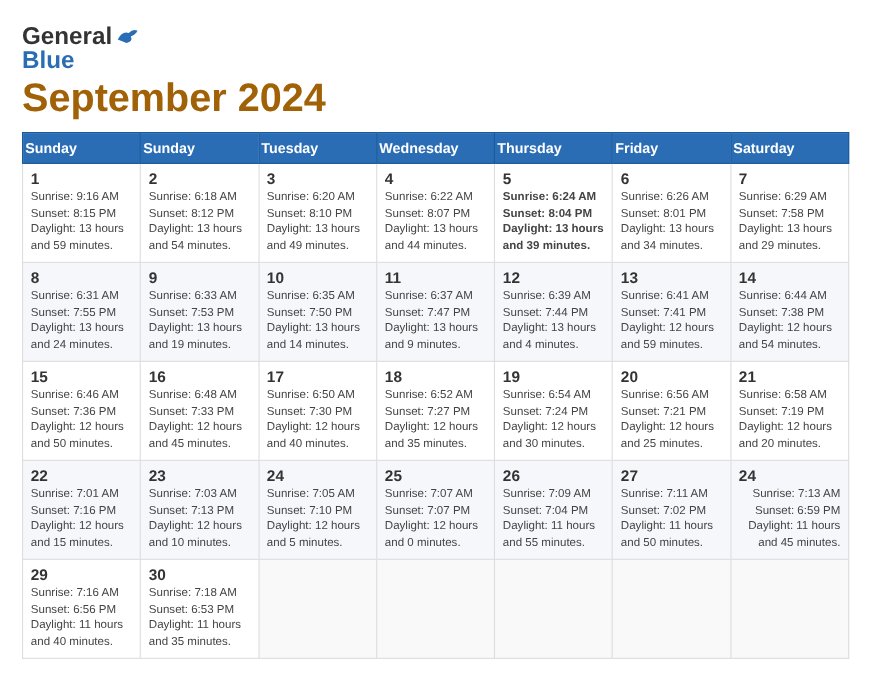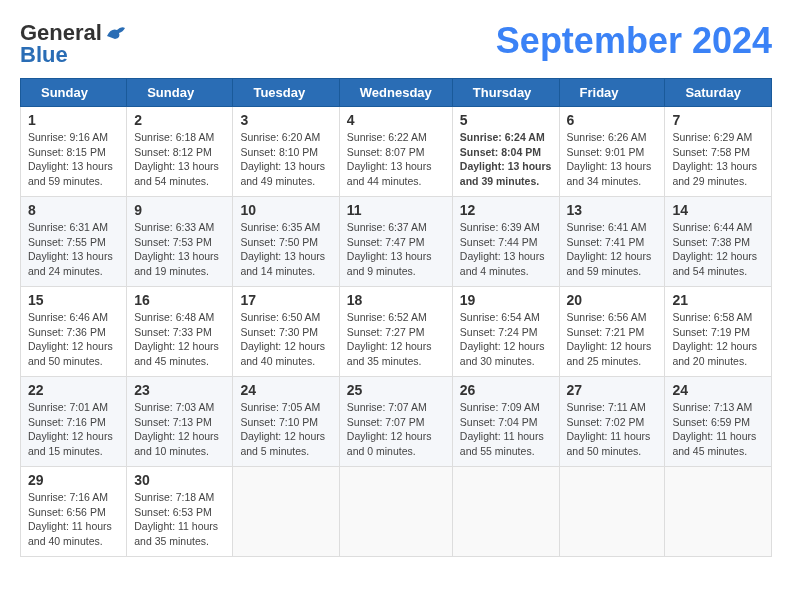--- a/index.html
+++ b/index.html
@@ -8,20 +8,21 @@
       background: #fff;
       width: 792px;
       min-height: 612px;
       padding: 20px;
     }
     .header {
       display: flex;
       justify-content: space-between;
       align-items: flex-start;
       margin-bottom: 10px;
+      flex-direction: column;
     }
     .logo {
       display: flex;
       flex-direction: column;
       align-items: flex-start;
     }
     .logo-text {
       display: flex;
       align-items: center;
       font-size: 22px;
@@ -34,36 +35,36 @@
       width: 22px;
       height: 18px;
       margin-left: 3px;
     }
     .title-block {
       text-align: right;
     }
     .month-title {
       font-size: 36px;
       font-weight: bold;
-      color: #3b82f6;
+      color: #a16207;
     }
     .subtitle {
       font-size: 16px;
       color: #555;
     }
     .calendar {
       width: 100%;
       border-collapse: collapse;
       font-size: 11px;
     }
     .calendar th {
       background-color: #2a6db5;
       color: #fff;
       text-align: left;
-      padding: 6px 20px;
+      padding: 6px 2px;
       font-size: 13px;
       font-weight: bold;
       border: 1px solid #1a5a9a;
     }
     .calendar td {
       vertical-align: top;
       padding: 5px 7px;
       border: 1px solid #ddd;
       width: 107px;
       height: 90px;
@@ -151,21 +152,21 @@
         <td>
           <span class="day-number">5</span>
           <div class="day-info" style="white-space: pre-line; font-weight: bold;">Sunrise: 6:24 AM
 Sunset: 8:04 PM
 Daylight: 13 hours
 and 39 minutes.</div>
         </td>
         <td>
           <span class="day-number">6</span>
           <div class="day-info" style="white-space: pre-line;">Sunrise: 6:26 AM
-Sunset: 9:01 PM
+Sunset: 8:01 PM
 Daylight: 13 hours
 and 34 minutes.</div>
         </td>
         <td>
           <span class="day-number">7</span>
           <div class="day-info" style="white-space: pre-line;">Sunrise: 6:29 AM
 Sunset: 7:58 PM
 Daylight: 13 hours
 and 29 minutes.</div>
         </td>
@@ -310,21 +311,21 @@
         </td>
         <td>
           <span class="day-number">27</span>
           <div class="day-info" style="white-space: pre-line;">Sunrise: 7:11 AM
 Sunset: 7:02 PM
 Daylight: 11 hours
 and 50 minutes.</div>
         </td>
         <td>
           <span class="day-number">24</span>
-          <div class="day-info" style="white-space: pre-line;">Sunrise: 7:13 AM
+          <div class="day-info" style="white-space: pre-line; text-align: right;">Sunrise: 7:13 AM
 Sunset: 6:59 PM
 Daylight: 11 hours
 and 45 minutes.</div>
         </td>
       </tr>
       <tr>
         <td>
           <span class="day-number">29</span>
           <div class="day-info" style="white-space: pre-line;">Sunrise: 7:16 AM
 Sunset: 6:56 PM

